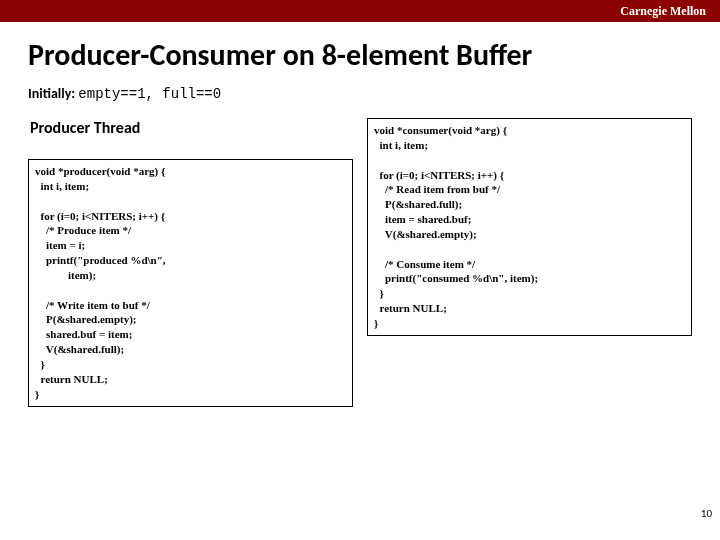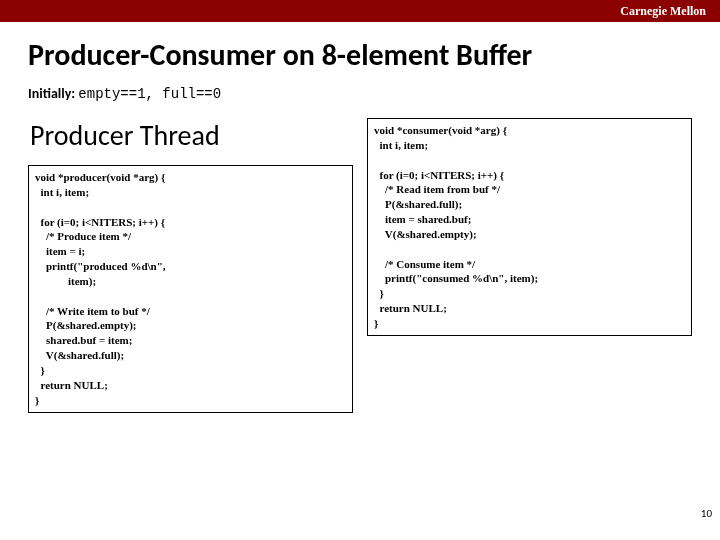--- a/index.html
+++ b/index.html
@@ -37,23 +37,23 @@
     font-weight: bold;
     margin-bottom: 16px;
   }
   .initially .mono { font-family: "Courier New", monospace; font-weight: normal; }
   .cols {
     display: flex;
     gap: 14px;
   }
   .col { flex: 1; }
   .col h2 {
-    font-size: 28px;
-    font-weight: normal;
-    margin-bottom: 12px;
+    font-size: 16px;
+    font-weight: bold;
+    margin-bottom: 22px;
     padding-left: 2px;
   }
   .codebox {
     border: 1px solid #000;
     background: #fff;
     padding: 4px 6px;
   }
   pre {
     font-family: Liberation Serif, serif;
     font-size: 11px;

